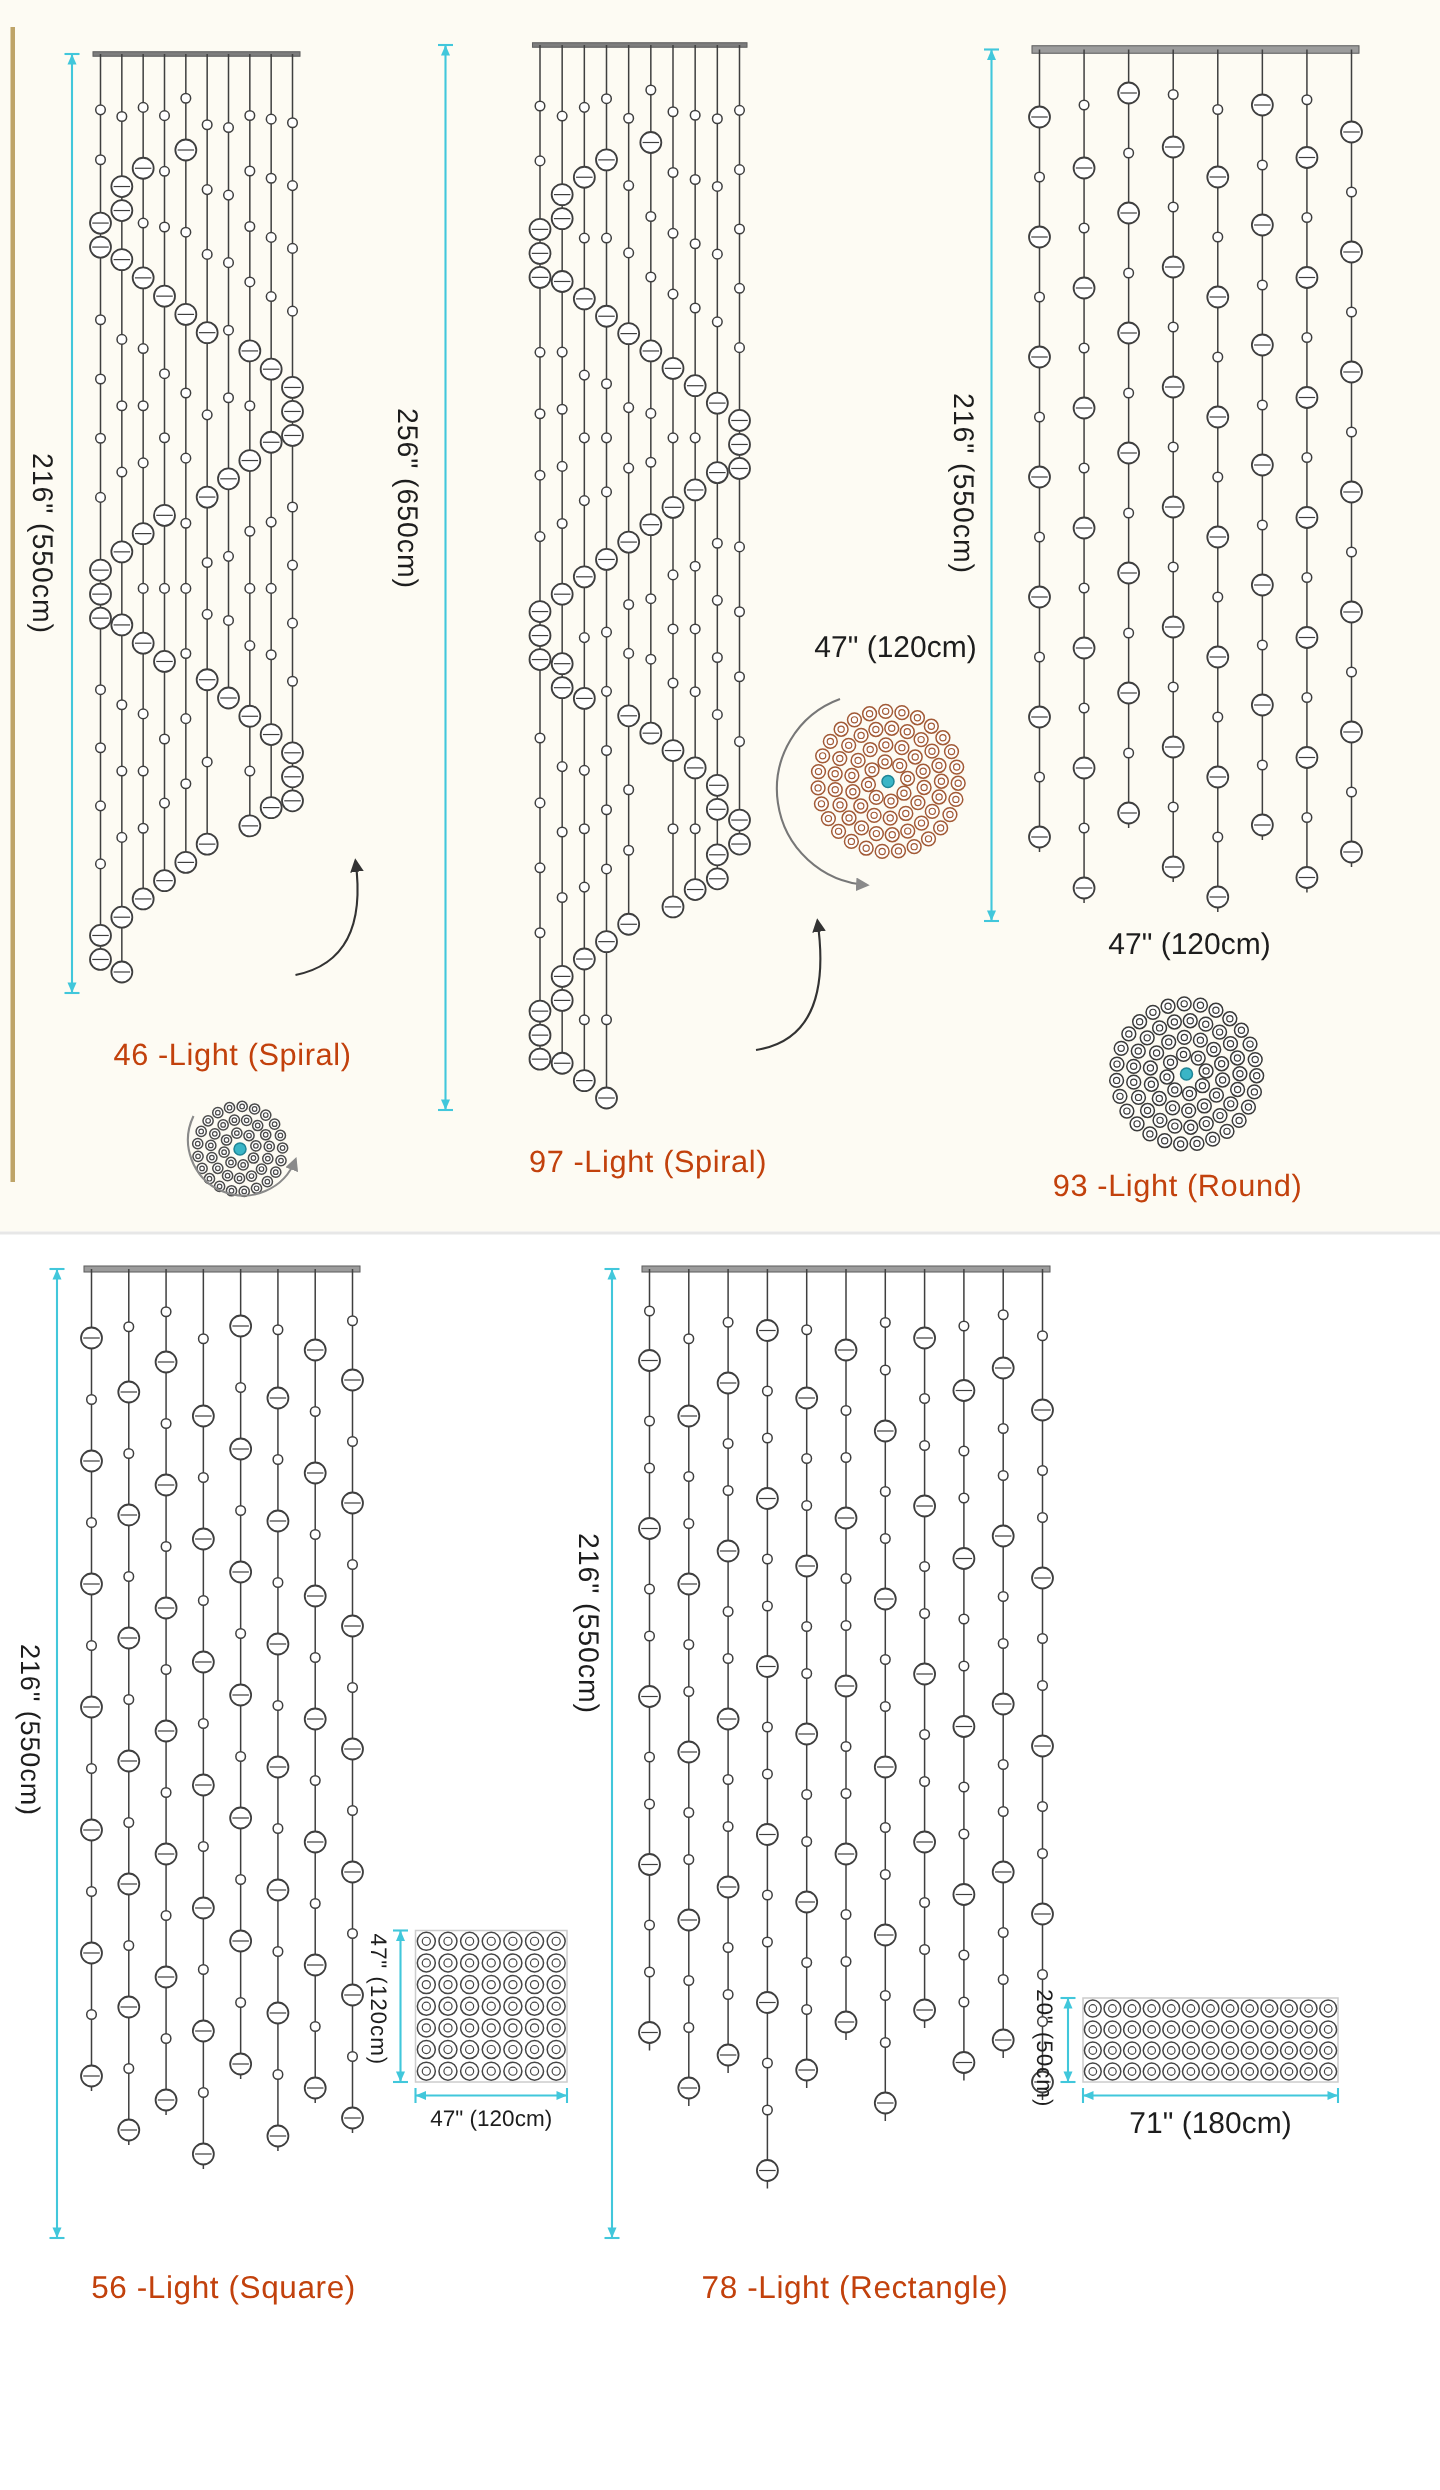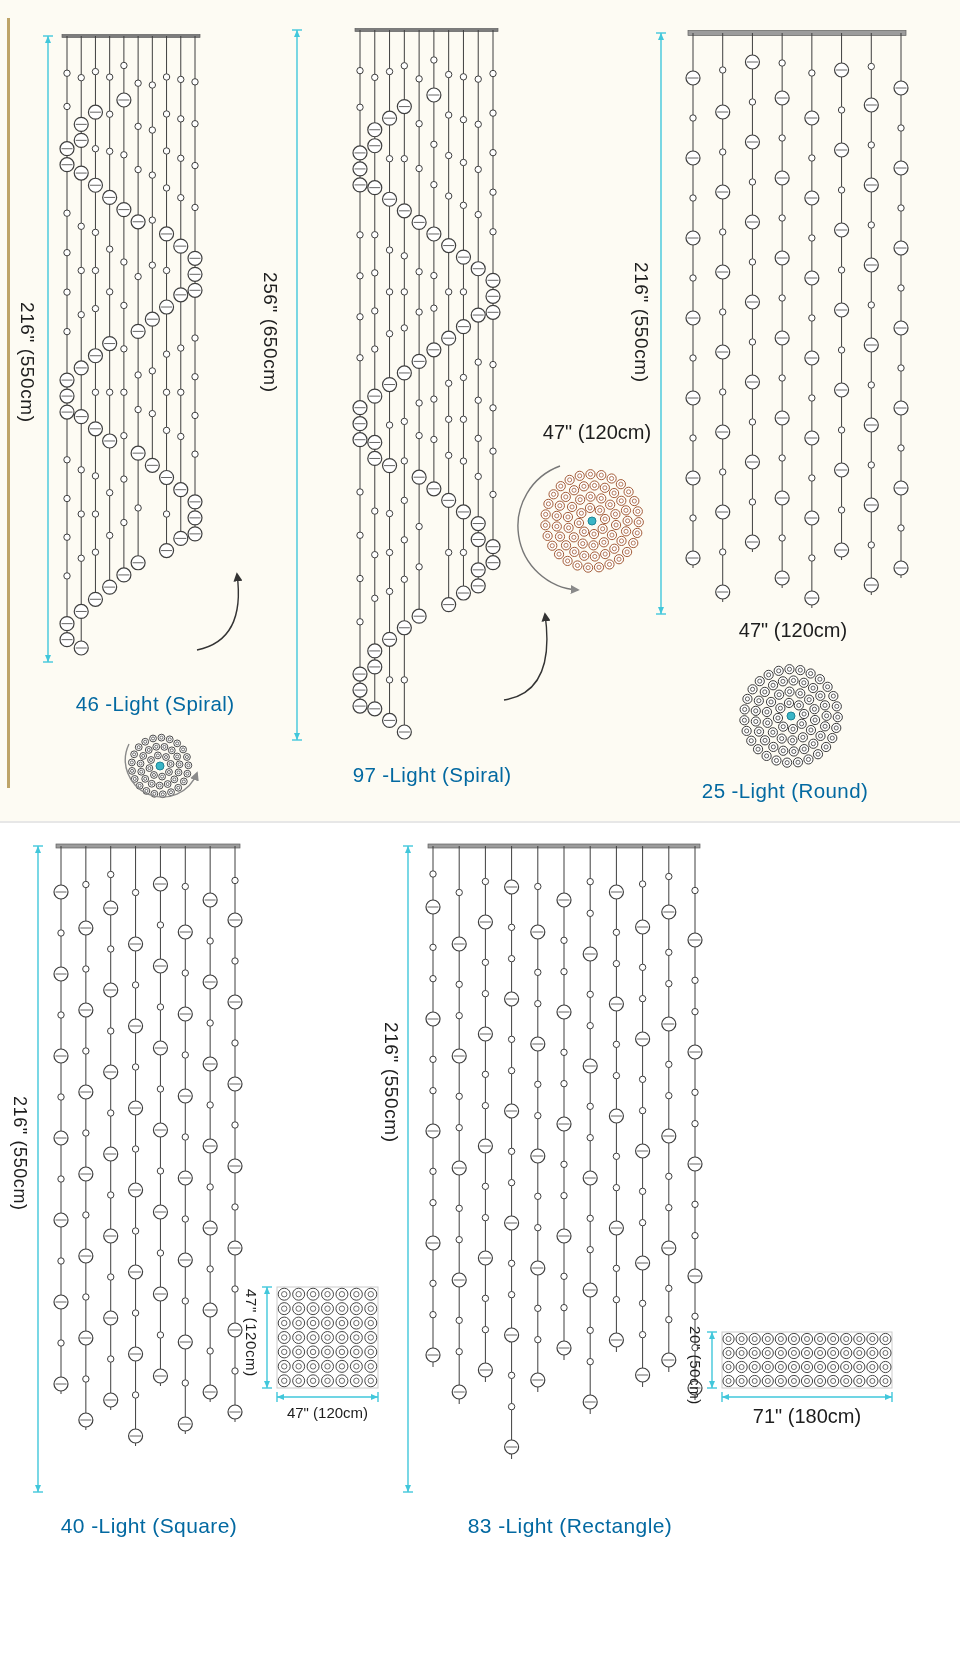--- a/index.html
+++ b/index.html
@@ -3,21 +3,21 @@
 <meta charset="utf-8">
 <style>
   *{margin:0;padding:0;box-sizing:border-box}
   html,body{background:#ffffff}
   body{font-family:"Liberation Sans",sans-serif}
   .page{position:relative;width:960px;height:1660px;background:#ffffff;overflow:hidden}
   .panel-top{position:absolute;left:0;top:0;width:960px;height:821px;background:#fdfbf3}
   .tan-strip{position:absolute;left:7px;top:18px;width:3px;height:770px;background:#b3944f;opacity:.85}
   .divider{position:absolute;left:0;top:821px;width:960px;height:2px;background:#e7e7e7}
   #diagram{position:absolute;left:0;top:0}
-  .flabel{position:absolute;color:#0369a1;text-align:center;letter-spacing:.4px;white-space:nowrap;font-weight:400}
+  .flabel{position:absolute;color:#c2410c;text-align:center;letter-spacing:.4px;white-space:nowrap;font-weight:400}
   .vtext{position:absolute;writing-mode:vertical-rl;text-orientation:mixed;color:#1d1d1d;letter-spacing:.6px;white-space:nowrap}
   .htext{position:absolute;color:#1d1d1d;text-align:center;white-space:nowrap}
 </style>
 </head>
 <body>
 
 <div class="page">
 
   <div class="panel-top"></div>
   <div class="tan-strip"></div>
@@ -1679,16 +1679,16 @@
 
   <div class="htext" style="left:512px;top:421px;width:170px;font-size:20px">47" (120cm)</div>
   <div class="htext" style="left:708px;top:619px;width:170px;font-size:20px">47" (120cm)</div>
   <div class="vtext" style="left:243px;top:1289px;font-size:15px">47" (120cm)</div>
   <div class="htext" style="left:277px;top:1404px;width:101px;font-size:15px">47" (120cm)</div>
   <div class="vtext" style="left:687px;top:1326px;font-size:15px">20" (50cm)</div>
   <div class="htext" style="left:722px;top:1405px;width:170px;font-size:20px">71" (180cm)</div>
 
   <div class="flabel" style="left:57px;top:692px;width:196px;font-size:20.5px">46 -Light (Spiral)</div>
   <div class="flabel" style="left:330px;top:763px;width:204px;font-size:20.5px">97 -Light (Spiral)</div>
-  <div class="flabel" style="left:678px;top:779px;width:214px;font-size:20.5px">25 -Light (Round)</div>
-  <div class="flabel" style="left:44px;top:1514px;width:210px;font-size:21px">40 -Light (Square)</div>
-  <div class="flabel" style="left:446px;top:1514px;width:248px;font-size:21px">83 -Light (Rectangle)</div>
+  <div class="flabel" style="left:678px;top:779px;width:214px;font-size:20.5px">93 -Light (Round)</div>
+  <div class="flabel" style="left:44px;top:1514px;width:210px;font-size:21px">56 -Light (Square)</div>
+  <div class="flabel" style="left:446px;top:1514px;width:248px;font-size:21px">78 -Light (Rectangle)</div>
 </div>
 
 </body></html>

